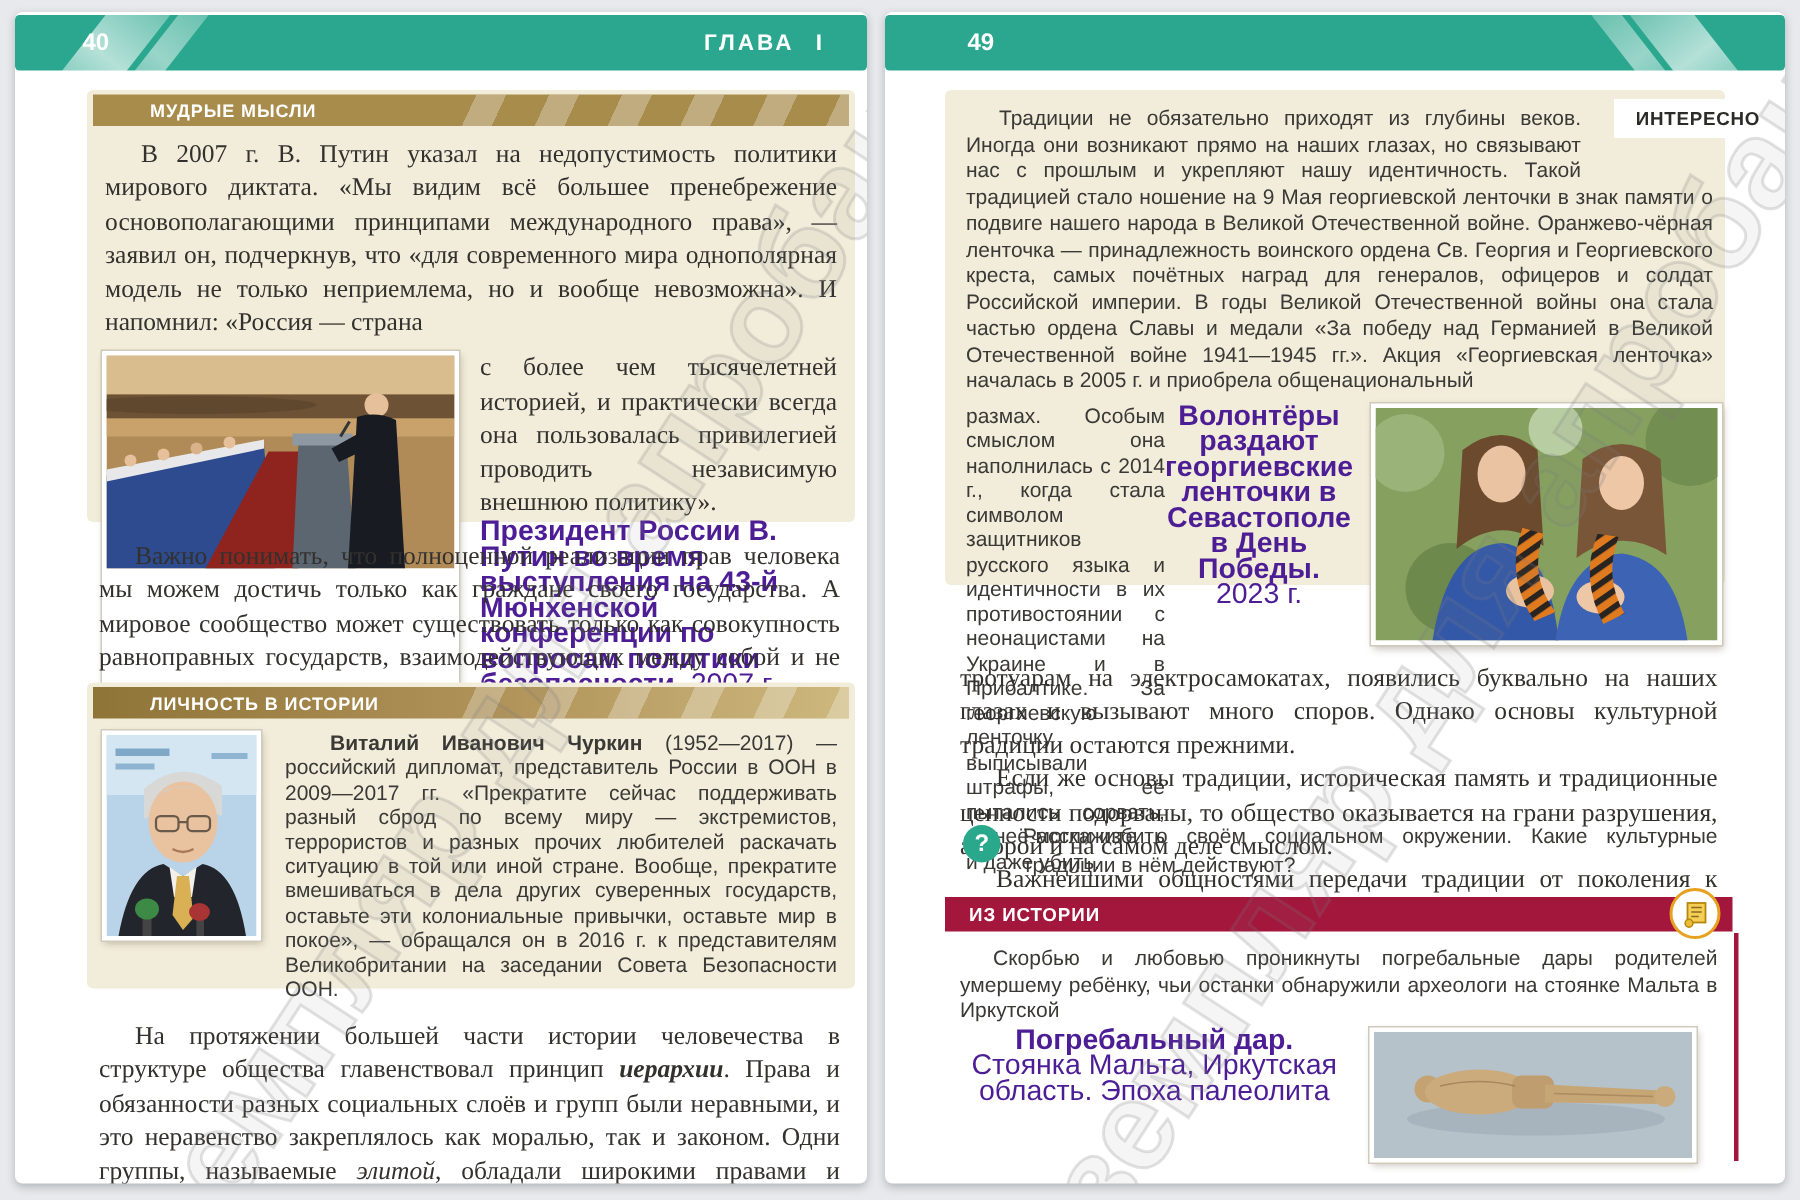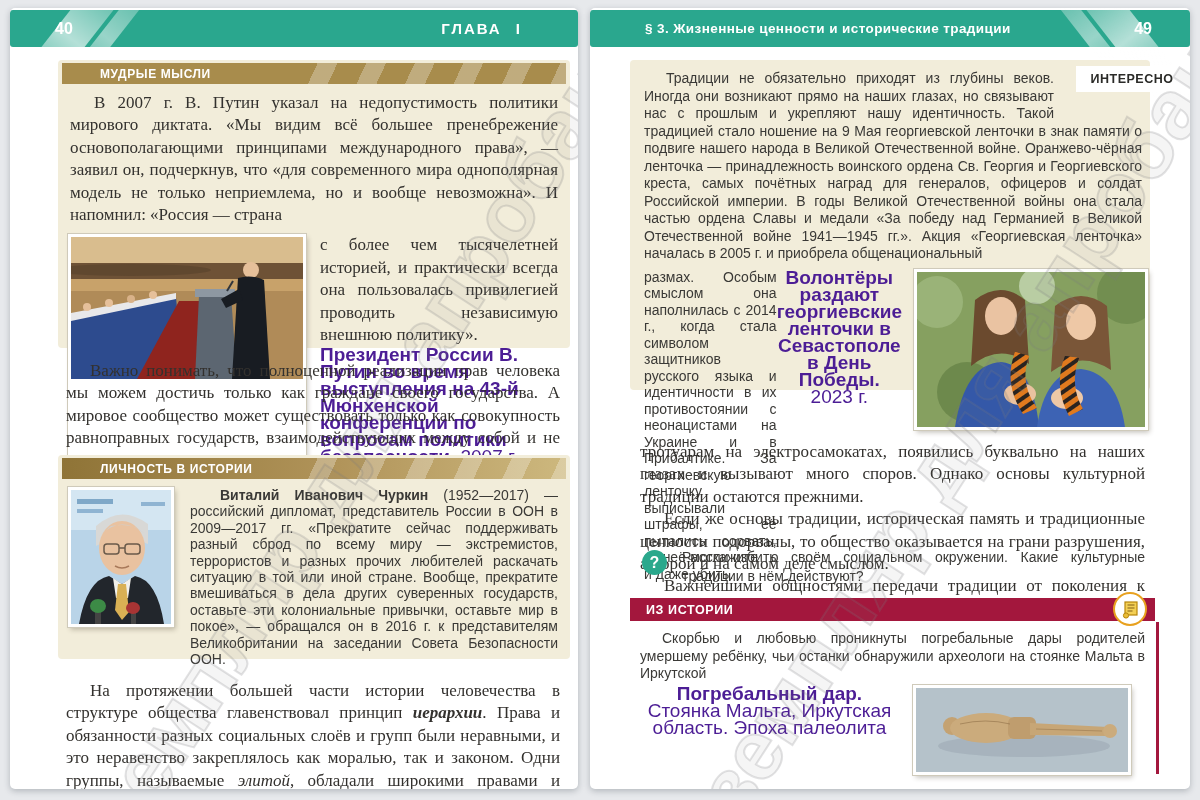--- a/index.html
+++ b/index.html
@@ -10,21 +10,21 @@
   .page { position:absolute; top:8px; height:781px; background:#ffffff;
           border-radius:5px; box-shadow:0 2px 6px rgba(40,50,60,.28); overflow:hidden; }
   .page-left  { left:10px;  width:568px; }
   .page-right { left:590px; width:600px; }
 
   
   .hdr { position:absolute; top:2px; left:0; right:0; height:37px; background:#2aa78e;
          border-radius:3px; color:#fff; display:flex; align-items:center;
          font-weight:bold; font-size:15px; }
   .hdr .pagenum { font-size:16px; }
-  .hdr-left  { justify-content:space-between; padding:0 56px 0 45px; }
+  .hdr-left  { justify-content:space-between; padding:0 28px 0 45px; }
   .hdr-right { justify-content:space-between; padding:0 38px 0 55px; }
   .hdr .chapter { letter-spacing:2px; word-spacing:8px; }
   .hdr .sect { font-size:13.5px; letter-spacing:.4px; }
   .stripes { position:absolute; top:0; width:170px; height:72px; pointer-events:none; }
   .stripes.l { left:0; }
   .stripes.r { right:0; transform:scaleX(-1); }
   .stripe1,.stripe2 { position:absolute; top:-46px; height:165px;
          background:linear-gradient(to top, rgba(255,255,255,0) 5%, rgba(255,255,255,.65) 55%, rgba(255,255,255,.15));
          transform:rotate(38deg); }
   .stripe1 { left:38px; width:34px; }
@@ -197,21 +197,20 @@
 
   <p class="serif indent sec-para">
     <span>На протяжении большей части истории человечества в структуре общества главенствовал принцип </span><b><i>иерархии</i></b><span>. Права и обязанности разных социальных слоёв и групп были неравными, и это неравенство закреплялось как моралью, так и законом. Одни группы, называемые </span><i>элитой</i><span>, обладали широкими правами и привилегиями. Другие могли</span>
   </p>
 </div>
 
 <div class="page page-right">
   <div class="wm wm-b">Экземпляр для апробации</div>
 
   <div class="hdr hdr-right">
-    <span class="sect">§ 3. Жизненные ценности и исторические традиции</span>
     <span class="pagenum">49</span>
   </div>
   <div class="stripes r">
     <div class="stripe1"></div>
       <div class="stripe2"></div>
   </div>
 
   <div class="int-badge">ИНТЕРЕСНО</div>
 
   <div class="box int-box">

